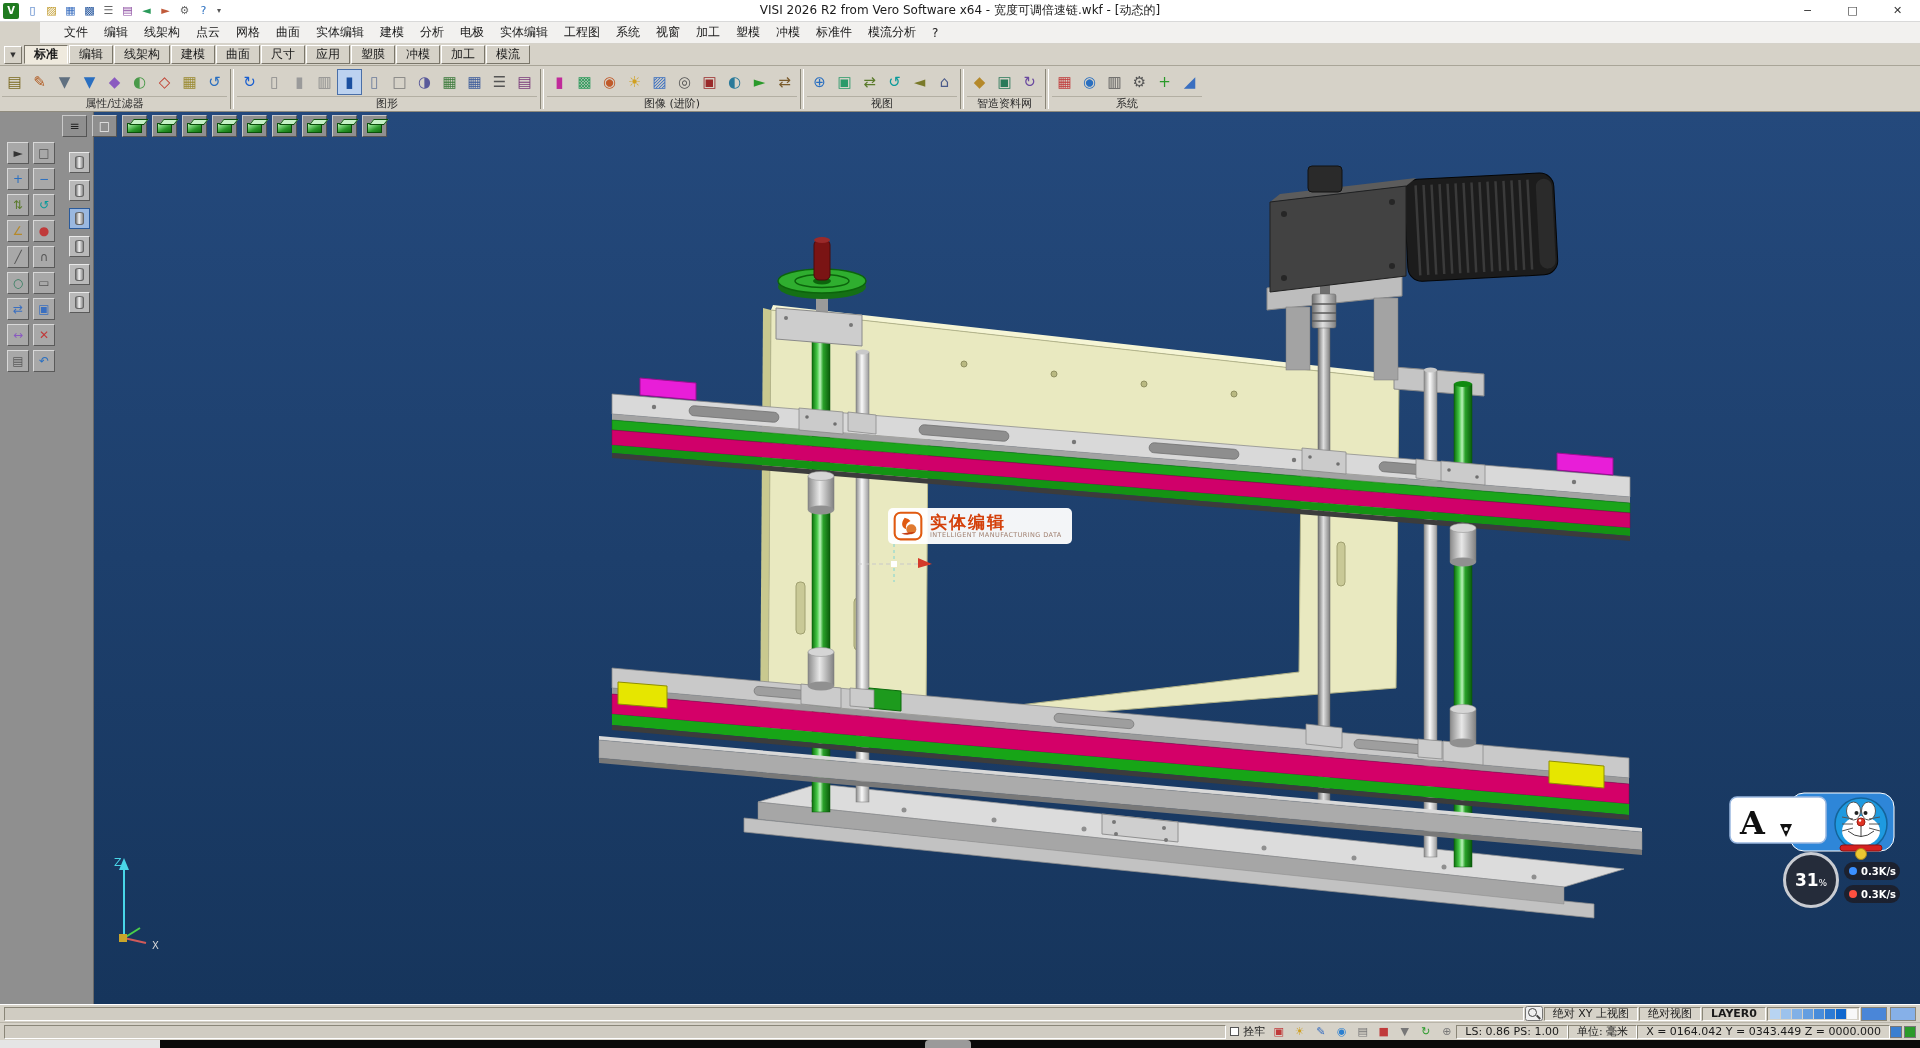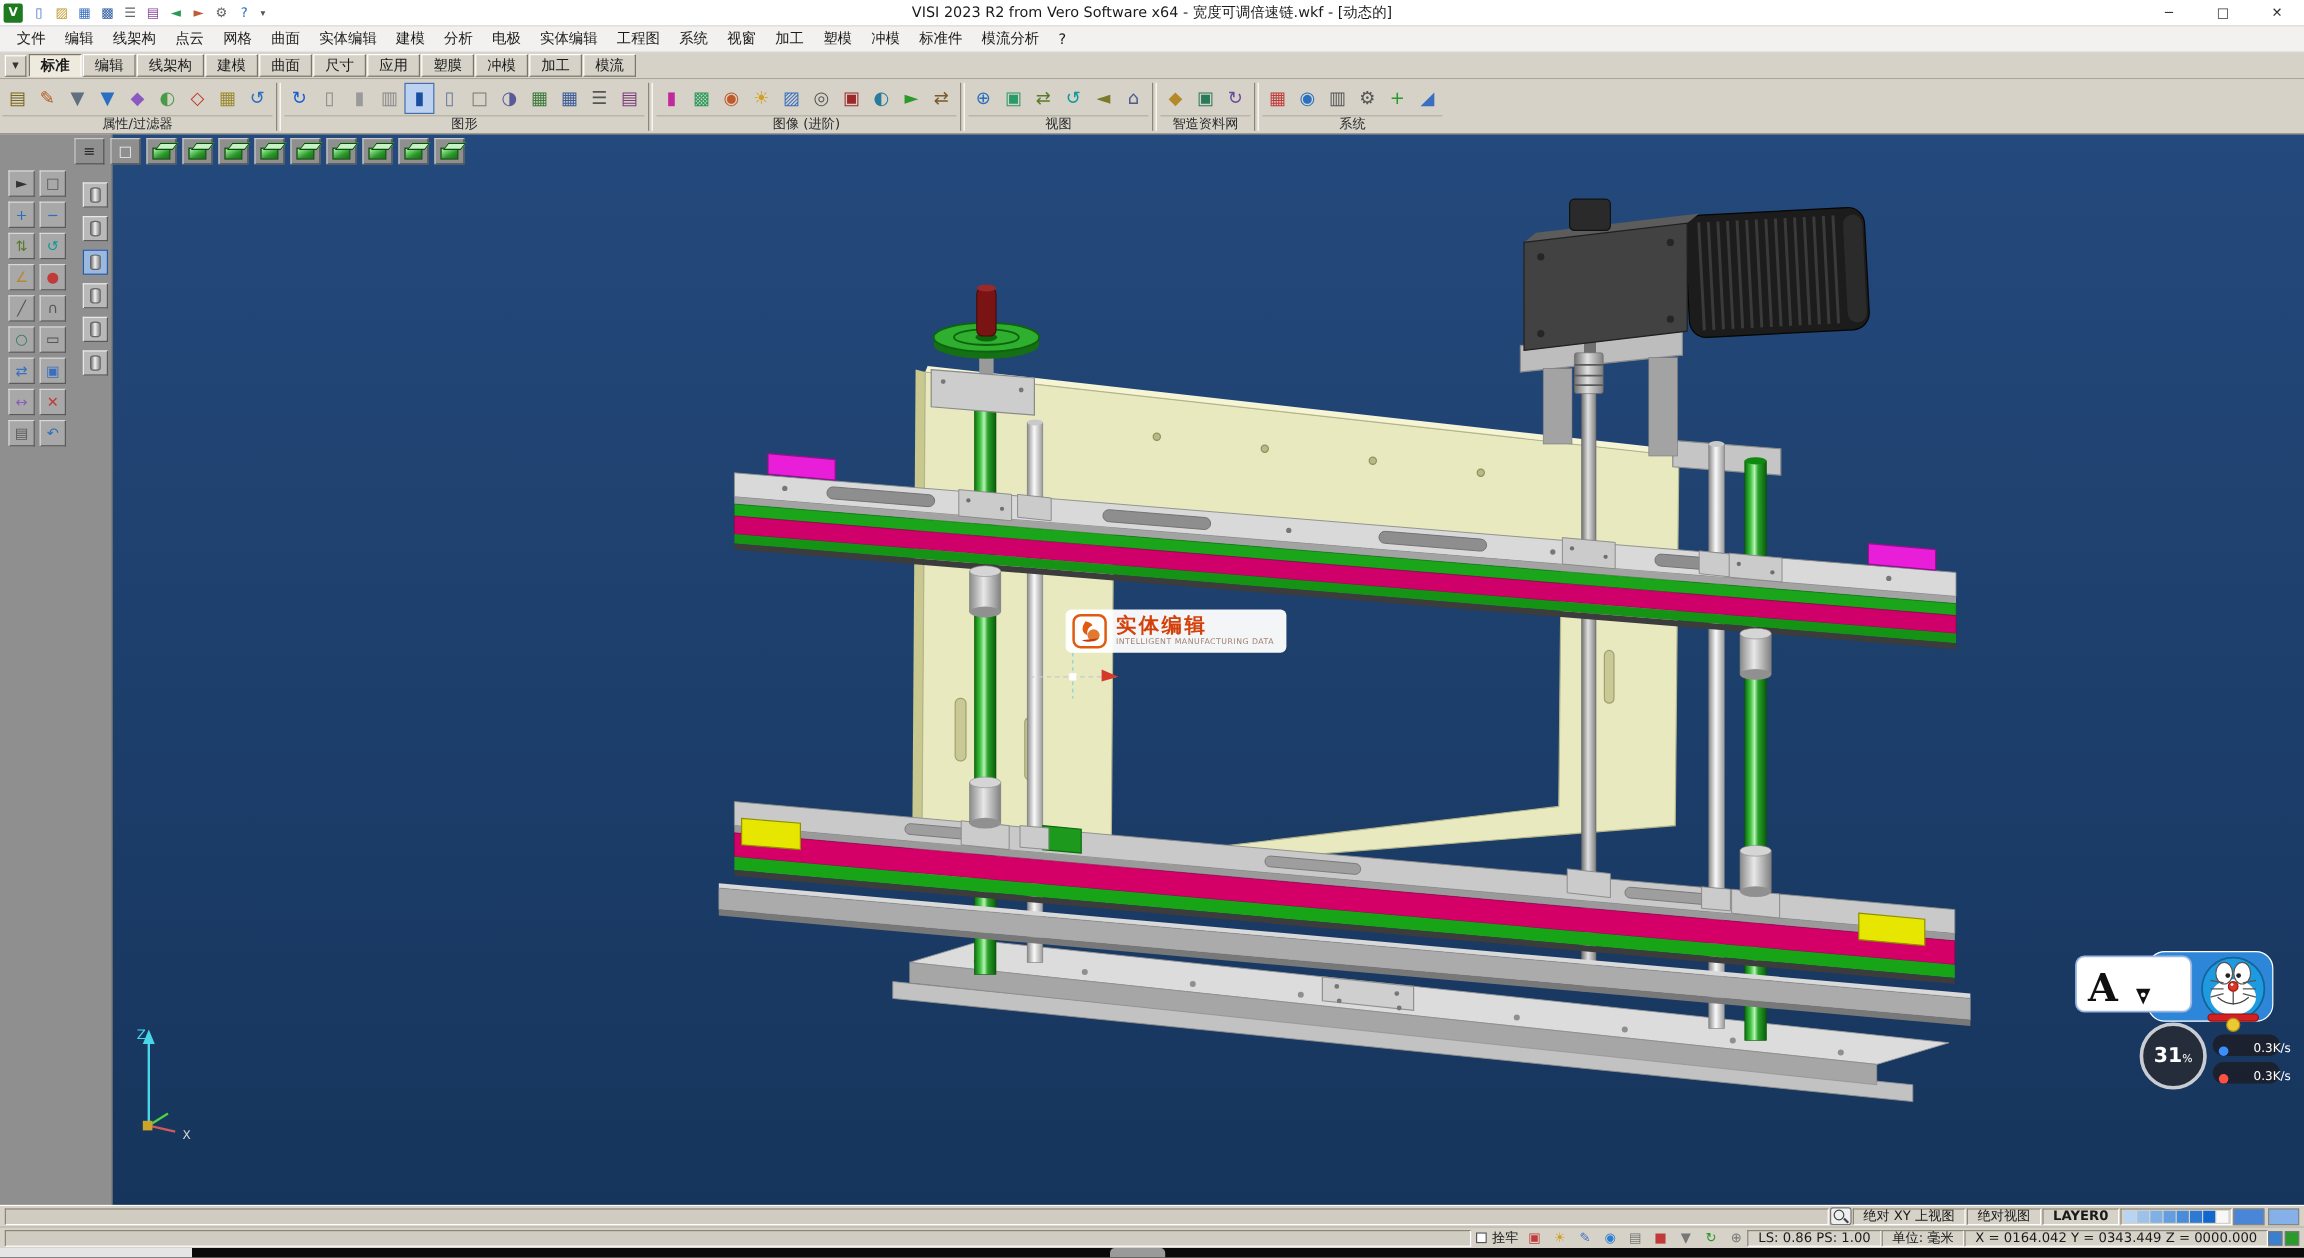--- a/index.html
+++ b/index.html
@@ -15,21 +15,21 @@
     display:flex; align-items:center; justify-content:center; border-radius:2px; margin-right:3px;}
   .qat-ico { width:19px; height:17px; display:flex; align-items:center; justify-content:center; font-size:11px; }
   .qat-drop { font-size:8px; color:#555; padding:0 3px; }
   .title-text { position:absolute; left:50%; transform:translateX(-50%); color:#1a1a1a; white-space:nowrap; }
   .wctl { margin-left:auto; display:flex; height:100%; }
   .wbtn { width:45px; height:100%; display:flex; align-items:center; justify-content:center;
     font-size:11px; color:#333; }
 
   
   .menubar { height:22px; flex:0 0 22px; background:#f2f1ef; border-bottom:1px solid #d5d2ca;
-    display:flex; align-items:center; padding-left:6px; font-size:12px; color:#1a1a1a; }
+    display:flex; align-items:center; padding-left:16px; font-size:12px; color:#1a1a1a;margin-left:40px; }
   .menu-item { padding:2px 8px; white-space:nowrap; }
 
   
   .tabbar { height:22px; flex:0 0 22px; background:#d6d2c8; border-bottom:1px solid #a9a598;
     display:flex; align-items:center; padding:1px 2px 1px 4px; gap:2px; }
   .tab-drop { width:18px; height:18px; border:1px solid; border-color:#ffffff #7a766a #7a766a #ffffff;
     background:#d6d2c8; font-size:7px; color:#333; display:flex; align-items:center; justify-content:center; }
   .tab { height:19px; padding:0 9px; display:flex; align-items:center; font-size:12px; color:#1a1a1a;
     background:#d6d2c8; border:1px solid; border-color:#ffffff #7a766a #7a766a #ffffff; white-space:nowrap; }
   .tab.active { background:#efeade; font-weight:bold; border-color:#7a766a #ffffff #efeade #7a766a; }
@@ -80,21 +80,21 @@
   .watermark { position:absolute; left:794px; top:396px; display:flex; align-items:center; gap:7px;
     background:rgba(255,255,255,.95); border-radius:5px; padding:3px 10px 3px 5px; }
   .wm-title { font-size:17px; font-weight:bold; color:#d4400a; letter-spacing:2px; line-height:1.1; white-space:nowrap;}
   .wm-sub { font-size:6.5px; color:#a08070; letter-spacing:.4px; white-space:nowrap; }
   .doraemon { position:absolute; left:1634px; top:678px; width:170px; height:72px; }
   .progress-circle { position:absolute; left:1689px; top:740px; width:56px; height:56px; border-radius:50%;
     background:rgba(40,42,52,.85); border:3px solid #c9ccd2; display:flex; align-items:center;
     justify-content:center; color:#fff; font-size:17px; font-weight:bold; }
   .progress-circle .pct { font-size:9px; margin-top:5px; font-weight:normal; }
   .speed-pill { position:absolute; width:56px; height:18px; border-radius:9px; background:rgba(28,30,40,.88);
-    display:flex; align-items:flex-end; gap:21px; padding:0 5px; color:#fff; font-size:10px; white-space:nowrap;}
+    display:flex; align-items:center; gap:4px; padding:0 5px; color:#fff; font-size:10px; white-space:nowrap;font-weight:bold;}
   .speed-dot { width:8px; height:8px; border-radius:50%; flex:0 0 8px; }
 
   
   .status1 { height:18px; flex:0 0 18px; background:#d6d2c8; border-top:1px solid #ffffff;
     display:flex; align-items:center; gap:1px; padding:0 4px; font-size:11px; color:#1a1a1a; }
   .s-long { flex:1; height:14px; background:#d0ccc2; border:1px solid; border-color:#8a8678 #fff #fff #8a8678; }
   .search-btn { width:18px; height:15px; display:flex; align-items:center; justify-content:center; }
   .mag { width:13px; height:13px; position:relative; }
   .mag::before { content:""; position:absolute; left:1px; top:1px; width:7px; height:7px;
     border:1.5px solid #444; border-radius:50%; }
@@ -160,21 +160,21 @@
           </span>
           <span class="qat-ico">
             <span style="color: rgb(102, 102, 102);">⚙</span>
           </span>
           <span class="qat-ico">
             <span style="color: rgb(42, 111, 192);">?</span>
           </span>
         </span>
       <span class="qat-drop">▾</span>
     </div>
-    <span class="title-text">VISI 2023 R2 from Vero Software x64 - 宽度可调倍速链.wkf - [动态的]</span>
+    <span class="title-text">VISI 2026 R2 from Vero Software x64 - 宽度可调倍速链.wkf - [动态的]</span>
     <div class="wctl">
       <span class="wbtn">─</span>
       <span class="wbtn">□</span>
       <span class="wbtn">✕</span>
     </div>
   </div>
 
   <div class="menubar">
 
   <span class="menu-item">文件</span>

